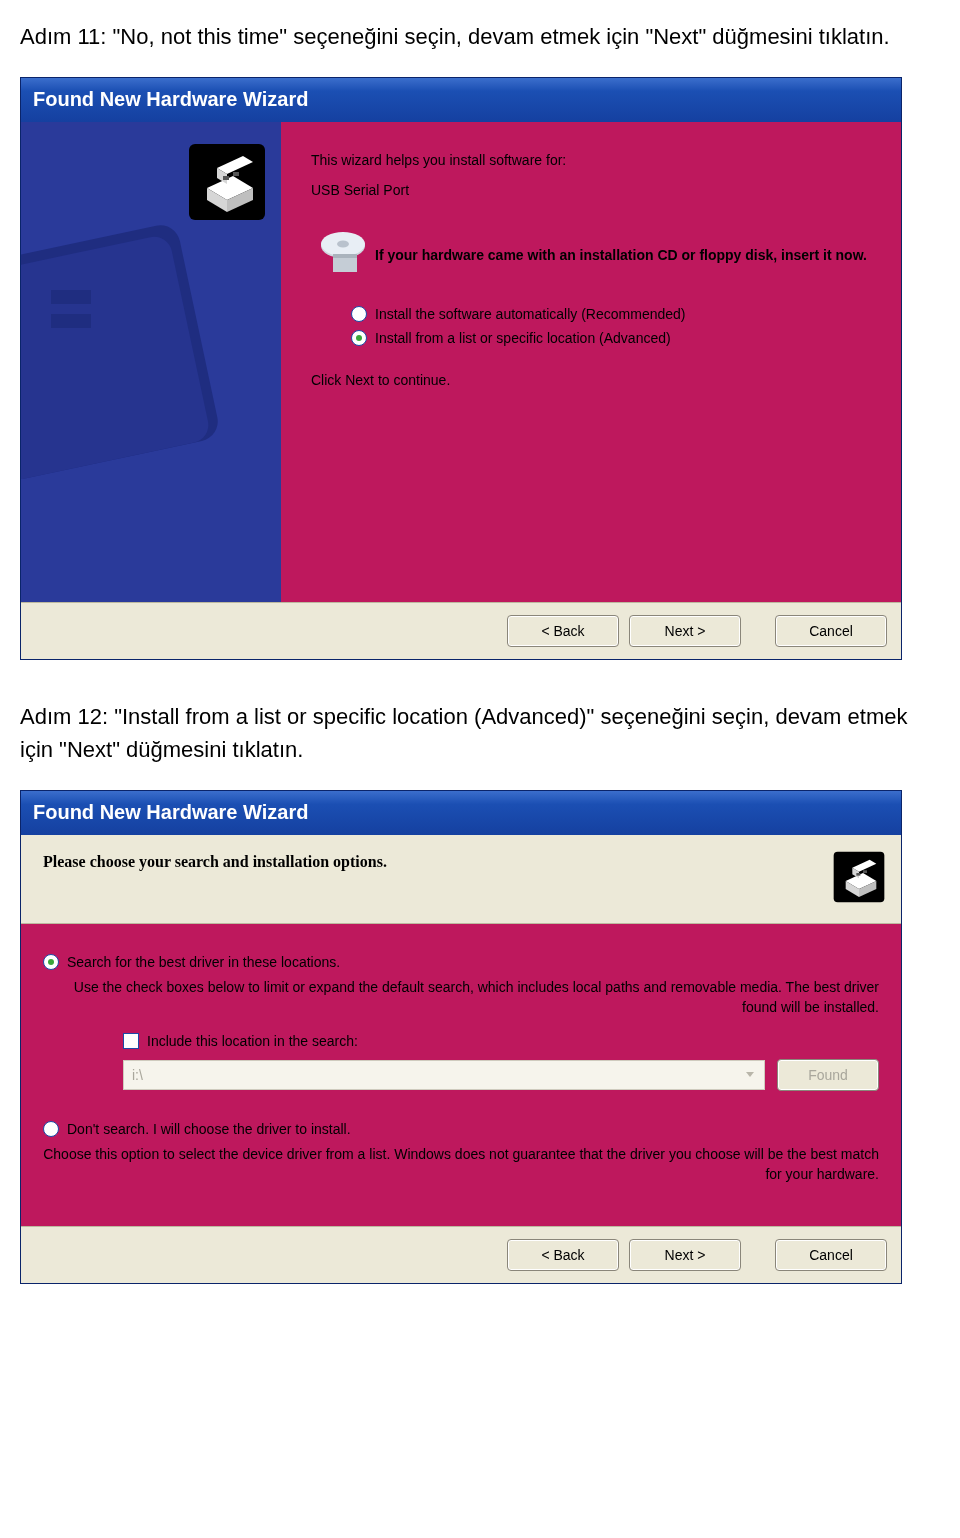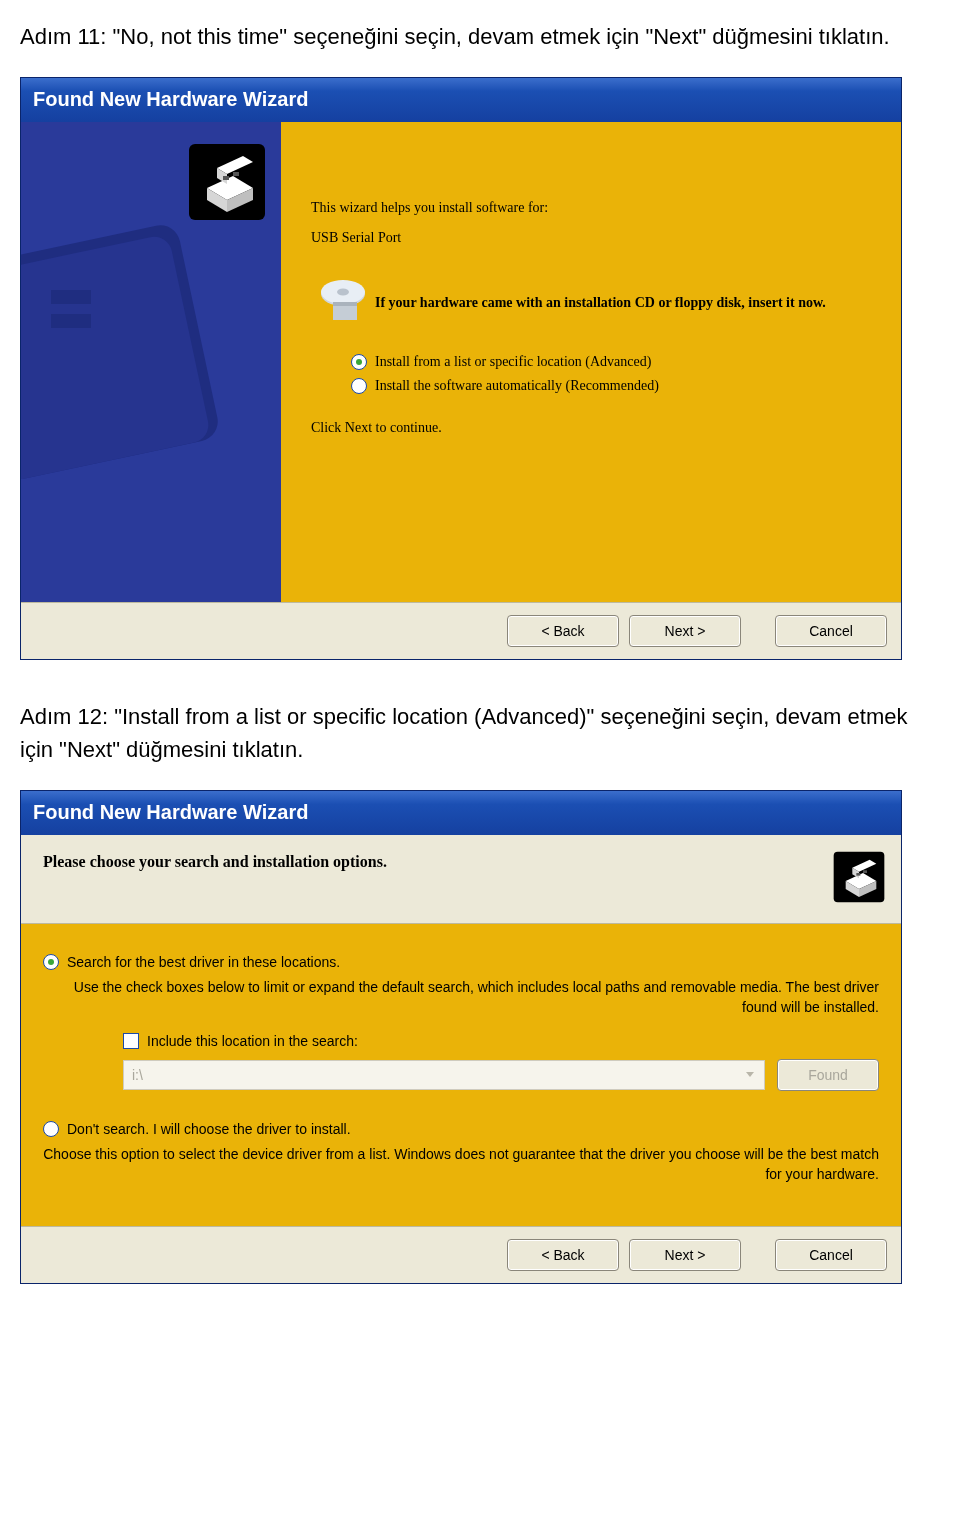--- a/index.html
+++ b/index.html
@@ -10,21 +10,21 @@
     width: 920px;
   }
   .instruction {
     font-size: 22px;
     line-height: 1.5;
     margin: 0 0 24px 0;
     color: #000;
   }
   .dialog {
     border: 1px solid #0a246a;
-    background: #eab308;
+    background: #be185d;
     width: 880px;
     margin-bottom: 40px;
   }
   .title-bar {
     background: linear-gradient(to bottom, #3b6ecc 0%, #1b4fb3 30%, #1540a0 100%);
     color: #fff;
     font-weight: bold;
     font-size: 20px;
     font-family: "Trebuchet MS", Tahoma, sans-serif;
     padding: 8px 12px 10px 12px;
@@ -48,24 +48,23 @@
     right: 12px;
     top: 18px;
   }
   .side-graphic .bg-art {
     position: absolute;
     inset: 0;
   }
   .content {
     flex: 1;
     padding: 30px 30px 20px 30px;
-    font-family: Liberation Serif, serif;
+    font-family: Liberation Sans, sans-serif;
     font-size: 14px;
     color: #000;
-    margin-top: 48px;
   }
   .content p {
     margin: 0 0 14px 0;
   }
   .indent1 { margin-left: 40px; }
   .bold { font-weight: bold; }
   .cd-row {
     display: flex;
     align-items: center;
     margin: 26px 0 26px 0;
@@ -253,26 +252,26 @@
             <rect x="18" y="30" width="24" height="18" fill="#c5cdd6"></rect>
             <rect x="18" y="30" width="24" height="4" fill="#aab3bd"></rect>
           </svg>
         </span>
         <p class="bold" style="margin:6px 0 0 0;">If your hardware came with an installation CD or floppy disk, insert it now.</p>
       </div>
 
 
       <div class="radio-group">
         <div class="radio-row">
+          <span class="radio"></span>
+          <span>Install the software automatically (Recommended)</span>
+        </div>
+        <div class="radio-row">
           <span class="radio selected"></span>
           <span>Install from a list or specific location (Advanced)</span>
-        </div>
-        <div class="radio-row">
-          <span class="radio"></span>
-          <span>Install the software automatically (Recommended)</span>
         </div>
       </div>
 
       <p>Click Next to continue.</p>
     </div>
   </div>
   <div class="button-row">
     <span class="btn">&lt; Back</span>
     <span class="btn">Next &gt;</span>
     <span style="width:14px"></span>

